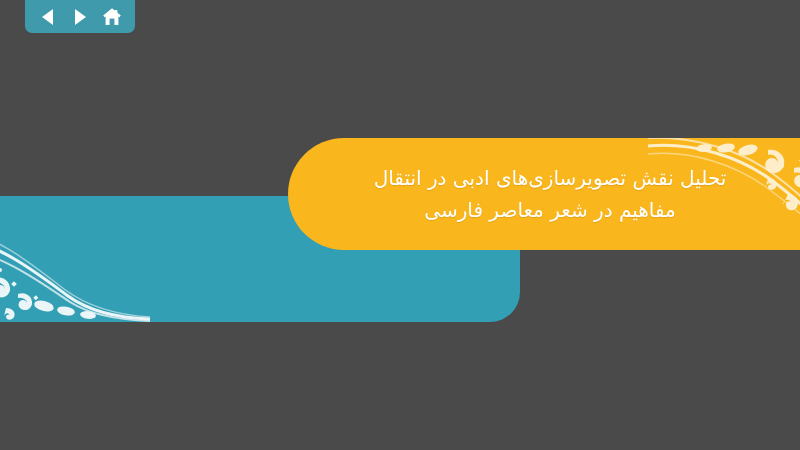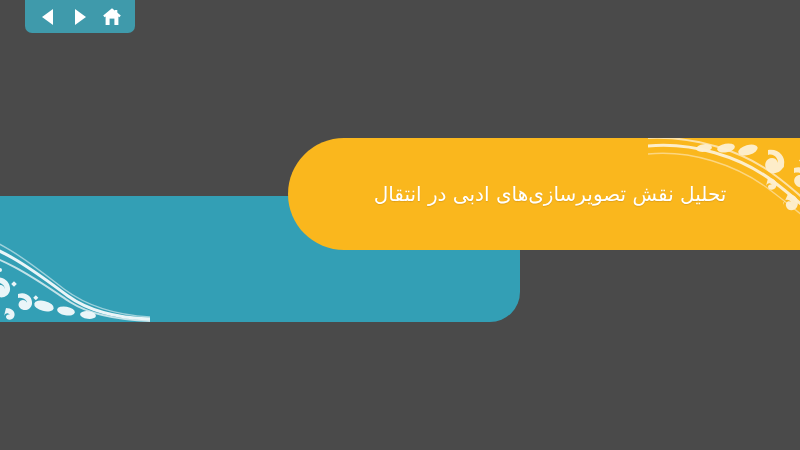--- a/index.html
+++ b/index.html
@@ -215,15 +215,16 @@
         <circle cx="160" cy="64" r="2"></circle>
         <circle cx="178" cy="96" r="1.8"></circle>
         <path d="M188 14 c6 4 9 12 6 18 c-2 5 -7 5 -8 1 c-1 -3 2 -5 4 -3 c-2 -5 -2 -11 -2 -16 z"></path>
         <path d="M196 40 c5 5 7 13 3 18 c-3 4 -8 3 -8 -1 c0 -3 3 -4 5 -2 c-2 -5 -1 -10 0 -15 z"></path>
       </g>
     </svg>
   </div>
 
   <div id="title-block">
     <div class="title-line">تحلیل نقش تصویرسازی‌های ادبی در انتقال</div>
+    <div class="title-line">مفاهیم در شعر معاصر فارسی</div>
   </div>
 
 </div>
 
 </body></html>

